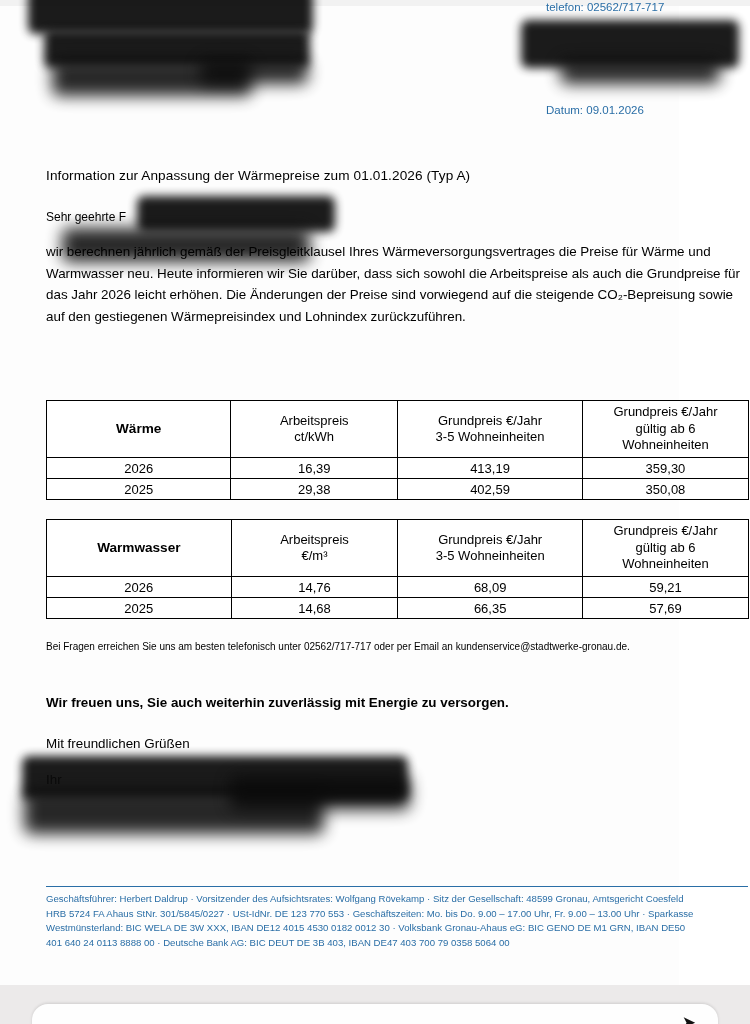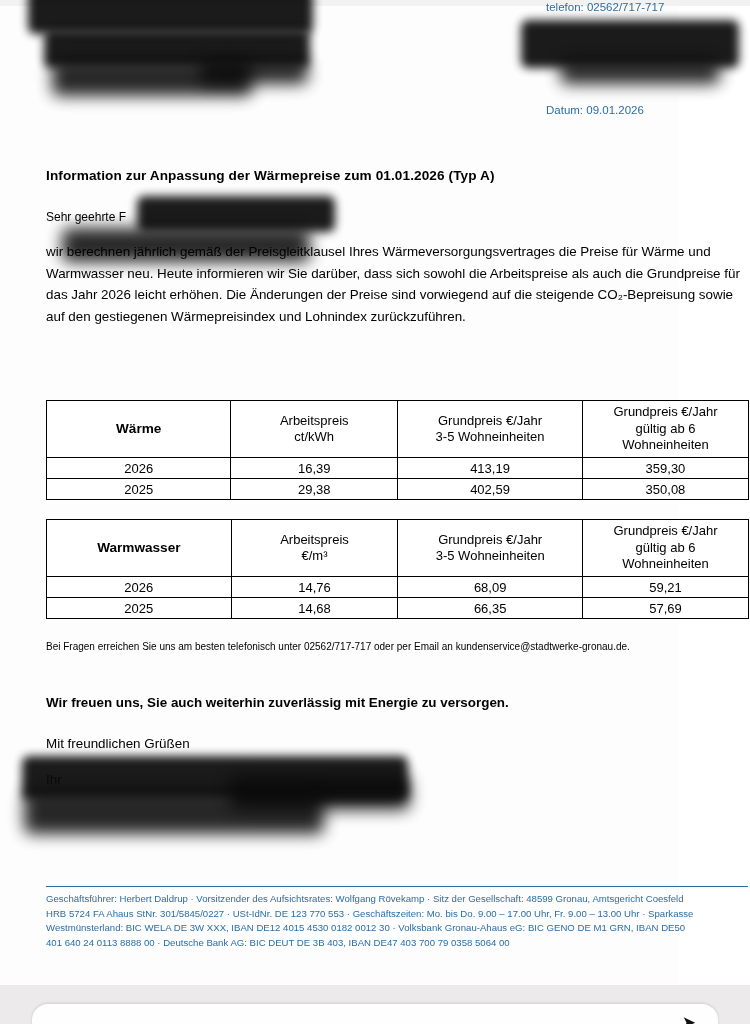--- a/index.html
+++ b/index.html
@@ -61,21 +61,21 @@
     color: #2a6ea6;
     font-size: 11.5px;
   }
 
   
   .body-title {
     position: absolute;
     left: 46px;
     top: 168px;
     font-size: 13.6px;
-    font-weight: bold;
+    font-weight: normal;
     letter-spacing: .1px;
   }
   .salut {
     position: absolute;
     left: 46px;
     top: 210px;
     font-size: 12px;
   }
   .para {
     position: absolute;

